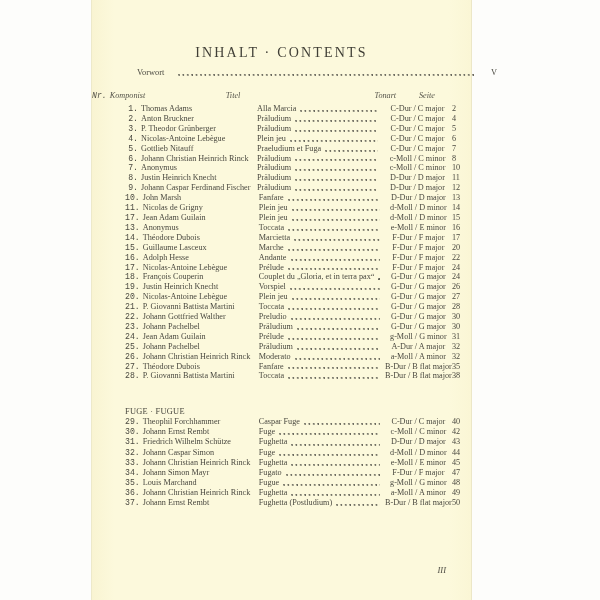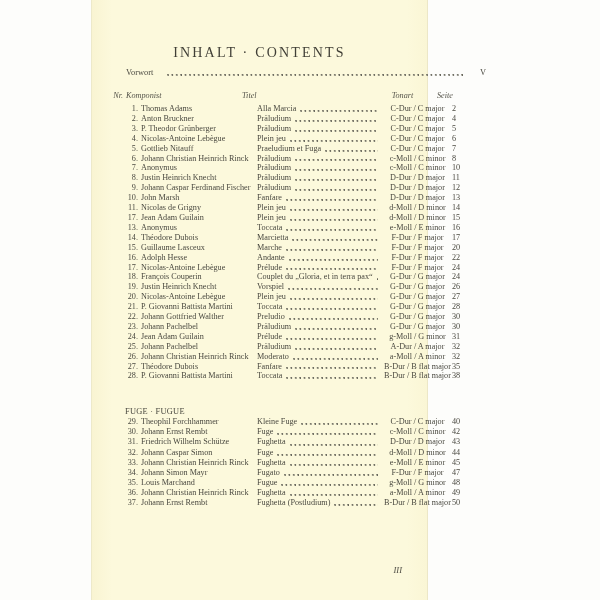--- a/index.html
+++ b/index.html
@@ -7,50 +7,49 @@
   body {
     background: #fdfdfb;
     font-family: "Liberation Serif", "DejaVu Serif", serif;
     color: #4a4940;
     position: relative;
     overflow: hidden;
   }
   .sheet {
     position: absolute;
     left: 91px; top: 0;
-    width: 337px; height: 600px;
+    width: 381px; height: 600px;
     background: linear-gradient(90deg, #f9f4d2 0%, #fcf9dc 6%, #fcf9dc 94%, #faf6d5 100%);
     border-left: 1px solid rgba(0,0,0,0.05);
     border-right: 1px solid rgba(0,0,0,0.05);
-    padding-left: 18px;
   }
   .title {
     position: absolute; top: 45px; left: 0; right: 0;
     text-align: center;
     font-size: 14px; font-weight: normal;
     letter-spacing: 2.2px;
     color: #403f36;
   }
   .vorwort-row {
-    position: absolute; top: 68px; left: 34px; width: 360px;
+    position: absolute; top: 68px; left: 45px; width: 360px;
     display: flex; align-items: flex-end;
     font-size: 8.4px; line-height: 10px;
     white-space: nowrap;
     gap: 10px;
   }
   .header-row { position: absolute; top: 91px; }
   .header-row .hdr { font-style: italic; color: #55544a; }
   .row {
     display: flex;
     width: 349px;
     font-size: 8.2px;
     line-height: 9.9px;
     white-space: nowrap;
   }
-  .c-nr    { flex: 0 0 13px; text-align: right; }
+  .c-nr    { flex: 0 0 13px; text-align: right; font-family: Liberation Mono, monospace; }
   .c-comp  { flex: 0 0 119px; padding-left: 3px; overflow: visible; }
   .c-title { flex: 0 0 126px; display: flex; min-width: 0; }
   .t-text  { white-space: nowrap; }
   .c-tonart{ flex: 1 1 auto; min-width: 0; overflow: visible; text-align: center; }
   .c-seite { flex: 0 0 22px; text-align: left; }
   .dots {
     flex: 1 1 auto; min-width: 0;
     align-self: flex-end;
     height: 2.4px;
     margin: 0 5px 1.6px 4px;
@@ -408,21 +407,21 @@
 </div>
   </section>
 
   <section class="toc-section">
     <h2 class="section-heading">FUGE · FUGUE</h2>
     <div class="rows">
   <div class="row entry-row">
     <span class="c-nr">29.</span>
     <span class="c-comp">Theophil Forchhammer</span>
     <span class="c-title">
-      <span class="t-text">Kleine Fuge</span>
+      <span class="t-text">Caspar Fuge</span>
       <span class="dots"></span>
     </span>
     <span class="c-tonart">C-Dur / C major</span>
     <span class="c-seite">40</span>
   </div>
 
   <div class="row entry-row">
     <span class="c-nr">30.</span>
     <span class="c-comp">Johann Ernst Rembt</span>
     <span class="c-title">

